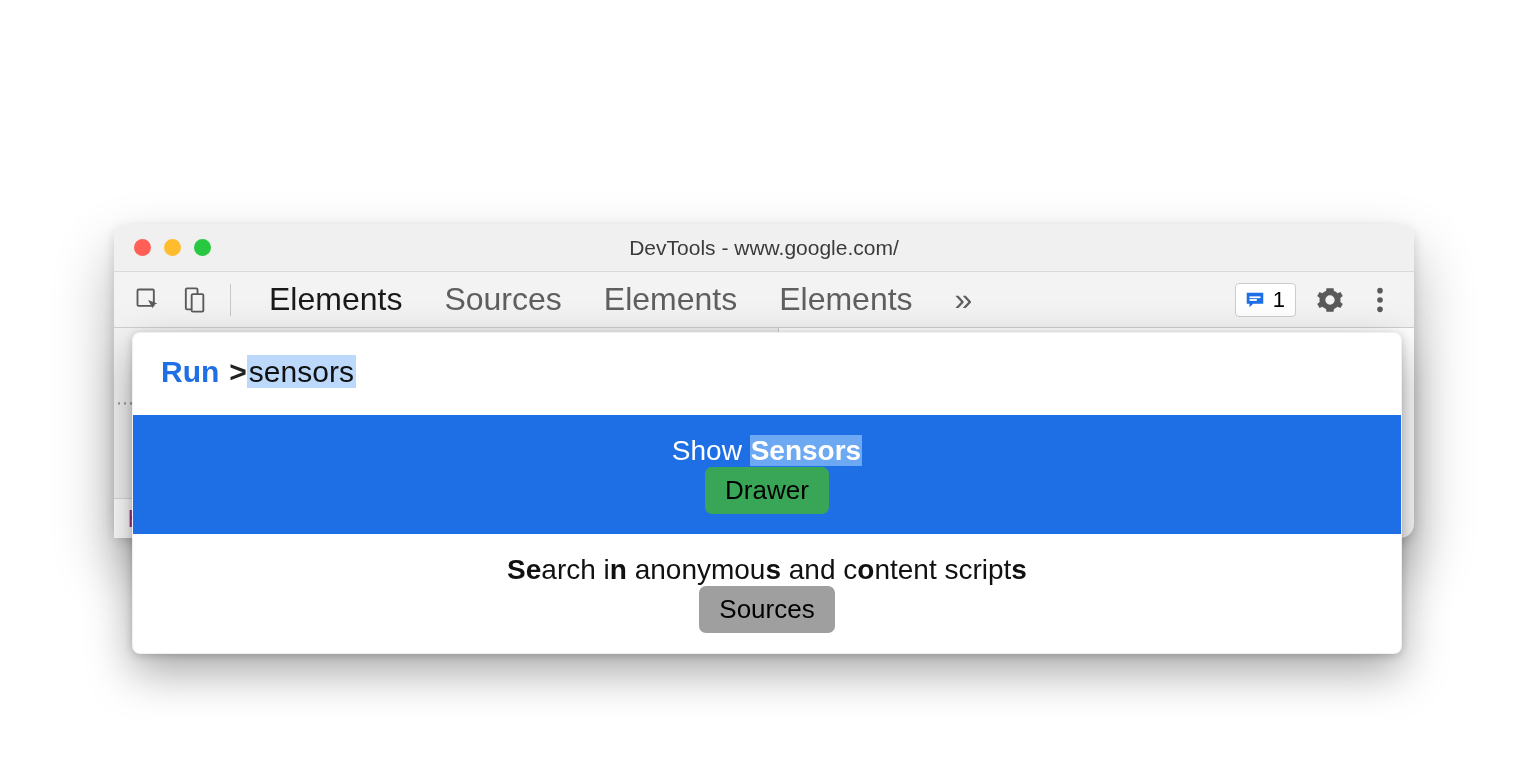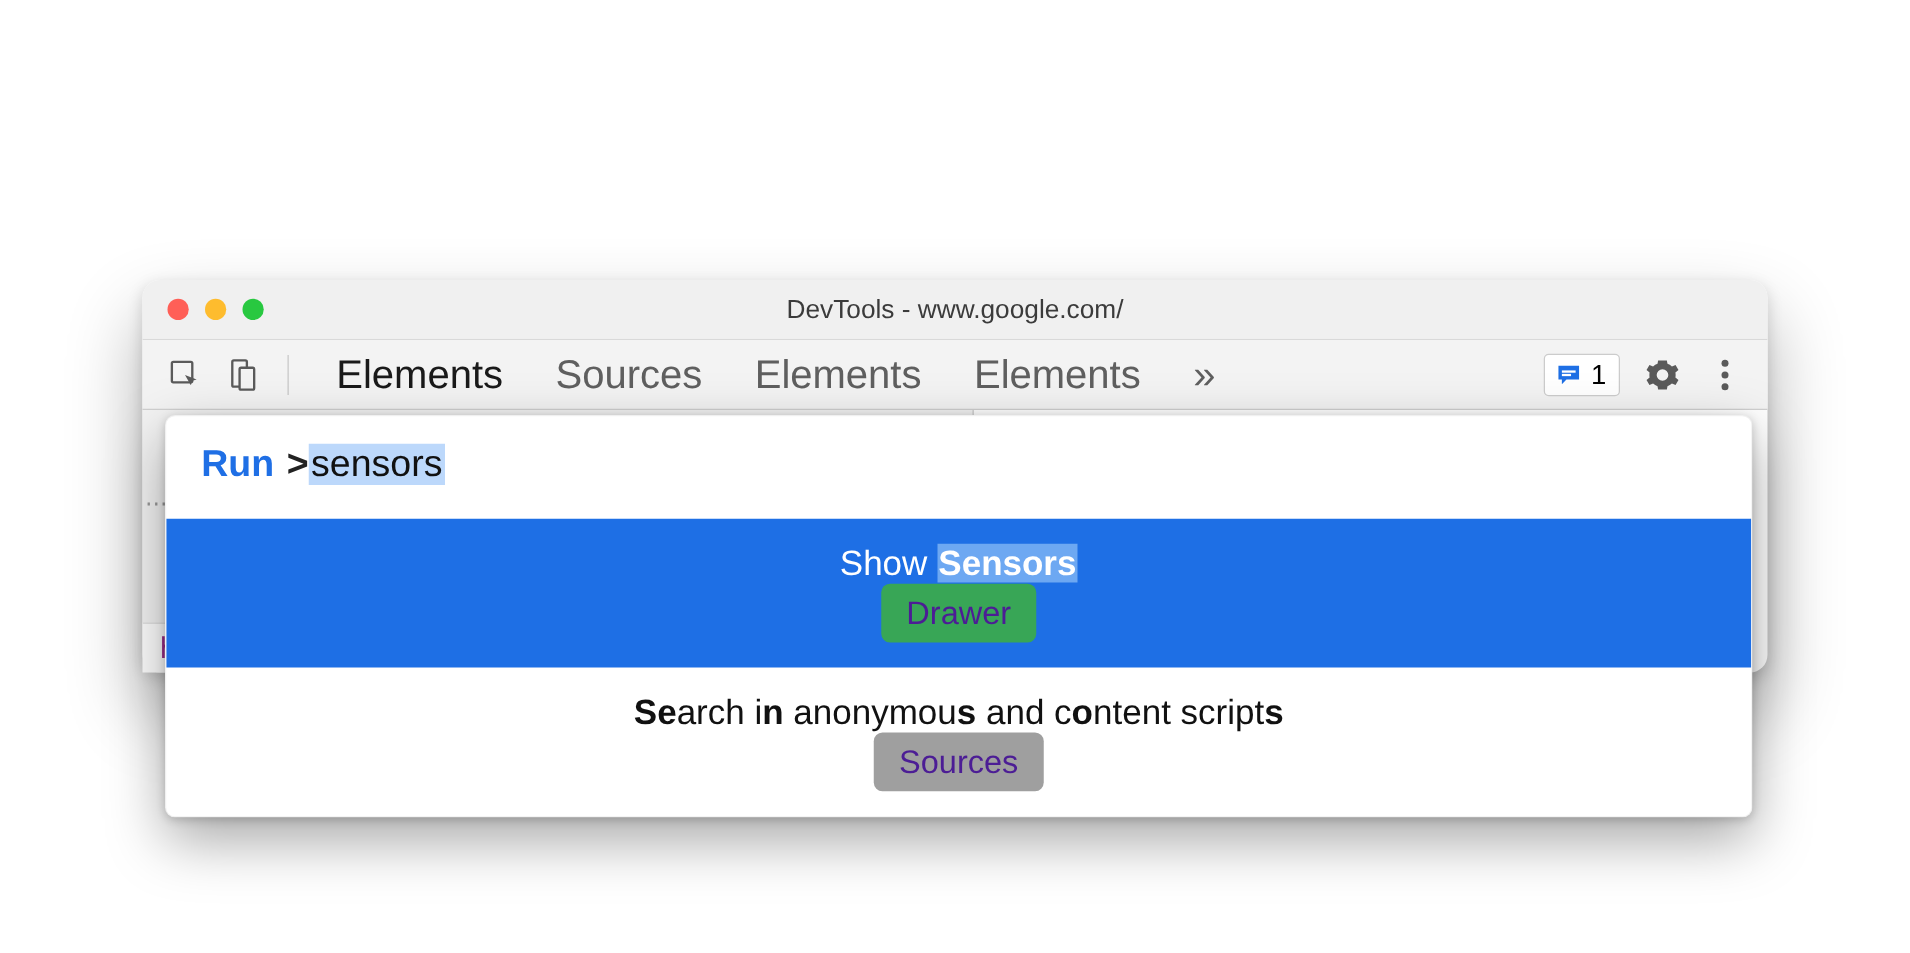--- a/index.html
+++ b/index.html
@@ -112,21 +112,21 @@
   }
   .cmd-item.highlight { background: #1e6fe5; color: #fff; }
   .cmd-item .label { flex: 1; }
   .cmd-item .label b { font-weight: 700; }
   .cmd-item.plain { color: #111; }
   .hl-match { background: #6da8f2; padding: 0 1px; }
   .pill {
     padding: 8px 20px;
     border-radius: 7px;
     font-size: 26px;
-    color: #4c1d95;
+    color: #000000;
   }
   .pill.green { background: #38a656; }
   .pill.gray { background: #9f9f9f; }
   
   .content {
     display: flex;
     height: 210px;
   }
   .left-pane {
     flex: 0 0 665px;

